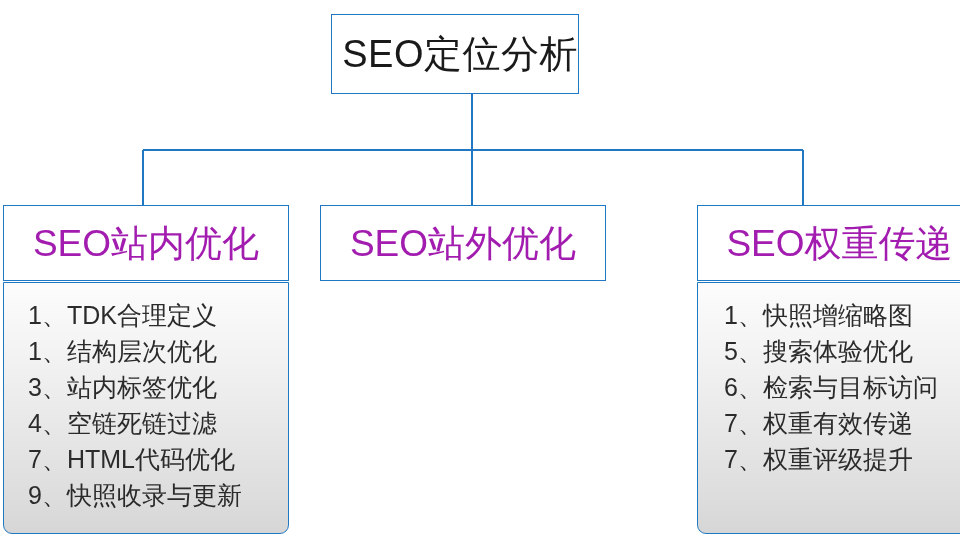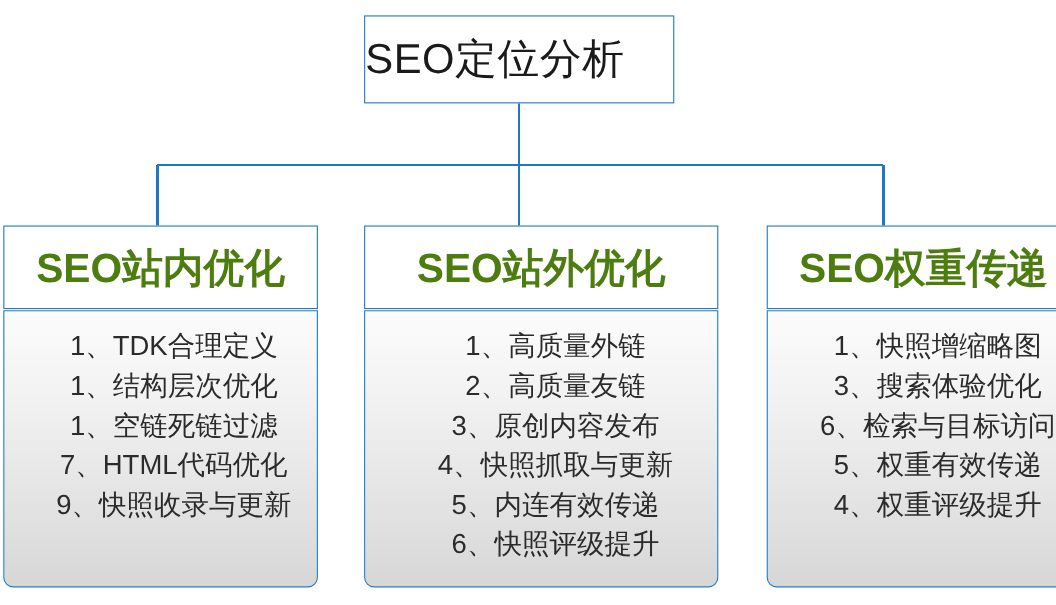--- a/index.html
+++ b/index.html
@@ -30,78 +30,77 @@
     width: 960px;
     height: 550px;
     pointer-events: none;
   }
 
   
   .root-box {
     position: absolute;
     left: 331px;
     top: 14px;
-    width: 282px;
+    width: 248px;
     height: 80px;
     box-sizing: border-box;
     border: 1.6px solid #1f78c1;
     background: #ffffff;
     display: flex;
     align-items: center;
-    justify-content: flex-start;
+    justify-content: flex-end;
   }
   .root-title {
     font-size: 38px;
     line-height: 1;
     letter-spacing: 0.5px;
     color: #1a1a1a;
     white-space: nowrap;
   }
 
   
   .column {
     position: absolute;
     top: 205px;
   }
   .col-0 { left: 3px;   width: 286px; }
-  .col-1 { left: 331px; width: 322px; }
+  .col-1 { left: 320px; width: 286px; }
   .col-2 { left: 669px; width: 285px; margin-left: 28px; }
 
   .col-header {
     box-sizing: border-box;
     width: 100%;
     height: 76px;
     border: 1.6px solid #1f78c1;
     background: #ffffff;
     display: flex;
     align-items: center;
     justify-content: center;
   }
   .col-header-text {
     font-size: 37px;
     line-height: 1;
-    color: #4d7c0f;
+    color: #a21caf;
     white-space: nowrap;
-    font-weight: bold;
   }
 
   .col-body {
     box-sizing: border-box;
     width: 100%;
     height: 252px;
     margin-top: 1px;
     border: 1.6px solid #1f78c1;
     border-top: 1.6px solid #1f78c1;
     border-bottom-left-radius: 9px;
     border-bottom-right-radius: 9px;
     background: linear-gradient(to bottom, #fcfcfc 0%, #f3f3f3 28%, #e6e6e6 62%, #dcdcdc 88%, #d6d6d6 100%);
     padding: 14px 0 10px 0;
     display: flex;
     flex-direction: column;
-    align-items: center;
+    align-items: flex-start;
   }
   .col-0 .col-body { padding-left: 24px; }
   .col-1 .col-body { padding-left: 26px; }
   .col-2 .col-body { padding-left: 26px; }
 
   .item {
     font-size: 25px;
     line-height: 36px;
     color: #2b2b2b;
     white-space: nowrap;
@@ -126,46 +125,39 @@
     <span class="root-title">SEO定位分析</span>
   </div>
 
   <div class="column col-0">
     <div class="col-header">
       <span class="col-header-text">SEO站内优化</span>
     </div>
     <div class="col-body">
       <div class="item">1、TDK合理定义</div>
       <div class="item">1、结构层次优化</div>
-      <div class="item">1、空链死链过滤</div>
+      <div class="item">3、站内标签优化</div>
+      <div class="item">4、空链死链过滤</div>
       <div class="item">7、HTML代码优化</div>
       <div class="item">9、快照收录与更新</div>
     </div>
   </div>
 
   <div class="column col-1">
     <div class="col-header">
       <span class="col-header-text">SEO站外优化</span>
     </div>
-    <div class="col-body">
-      <div class="item">1、高质量外链</div>
-      <div class="item">2、高质量友链</div>
-      <div class="item">3、原创内容发布</div>
-      <div class="item">4、快照抓取与更新</div>
-      <div class="item">5、内连有效传递</div>
-      <div class="item">6、快照评级提升</div>
-    </div>
   </div>
 
   <div class="column col-2">
     <div class="col-header">
       <span class="col-header-text">SEO权重传递</span>
     </div>
     <div class="col-body">
       <div class="item">1、快照增缩略图</div>
-      <div class="item">3、搜索体验优化</div>
+      <div class="item">5、搜索体验优化</div>
       <div class="item">6、检索与目标访问</div>
-      <div class="item">5、权重有效传递</div>
-      <div class="item">4、权重评级提升</div>
+      <div class="item">7、权重有效传递</div>
+      <div class="item">7、权重评级提升</div>
     </div>
   </div>
 
 </div>
 
 </body></html>

